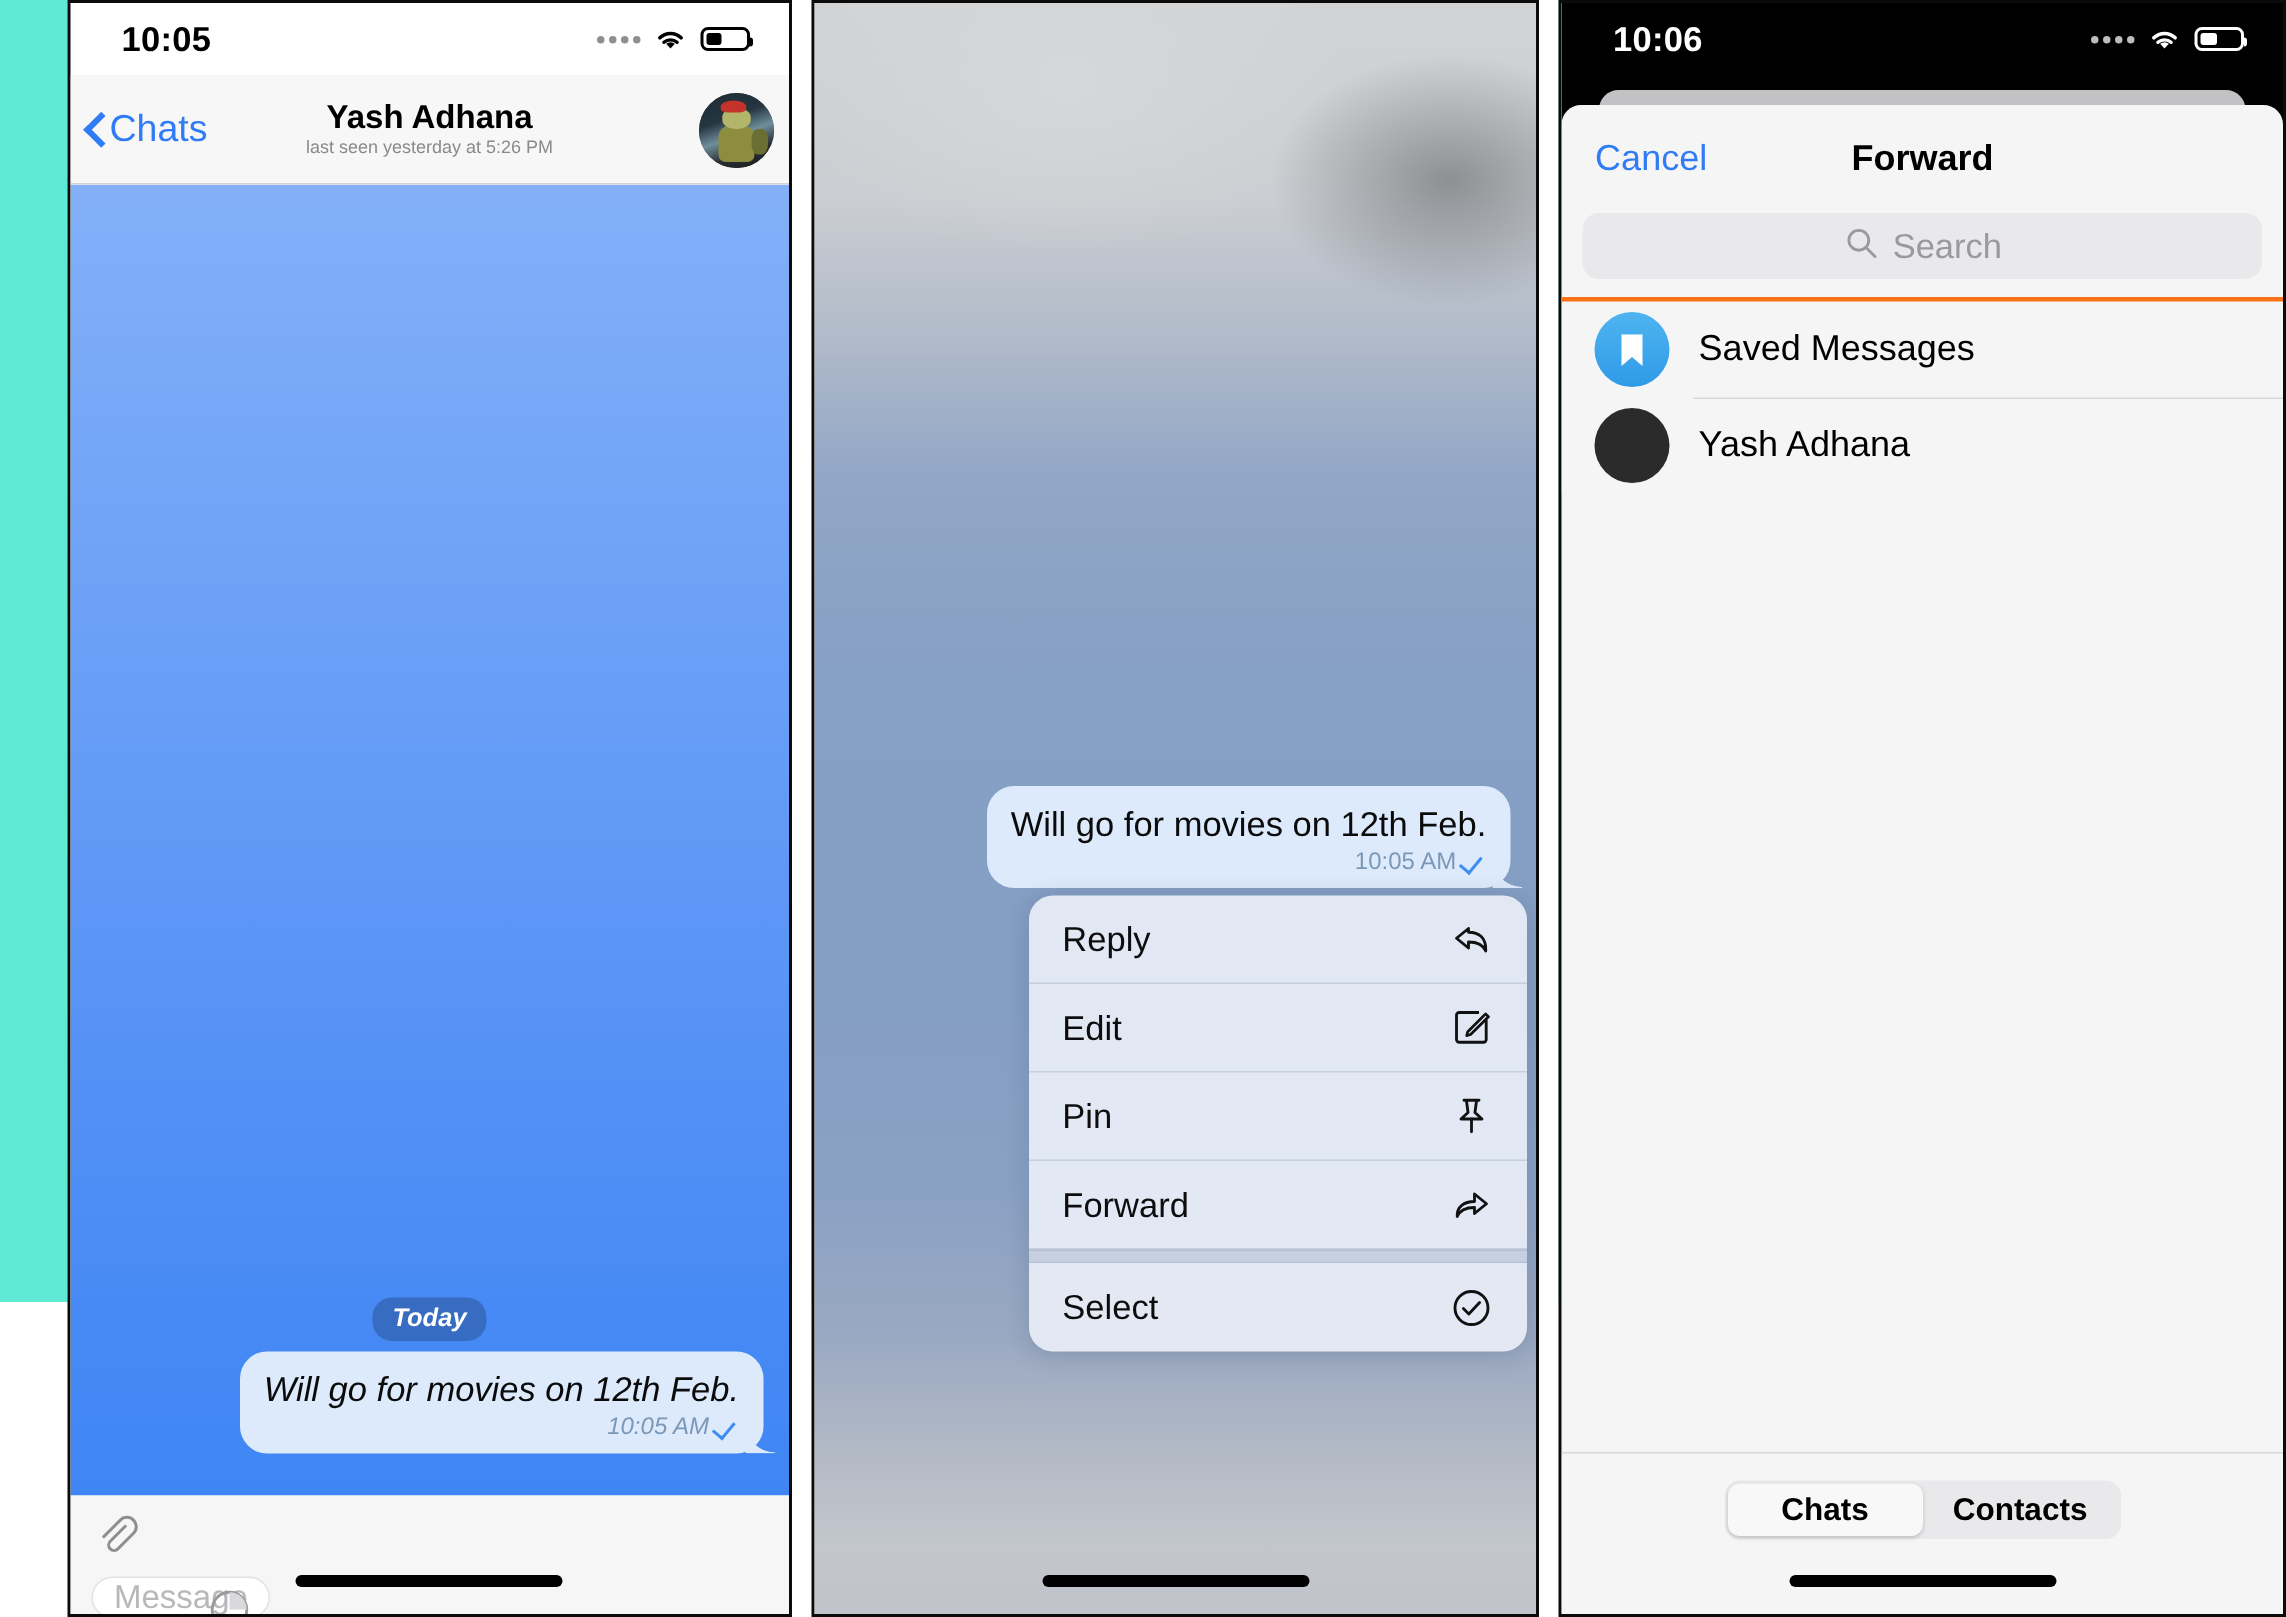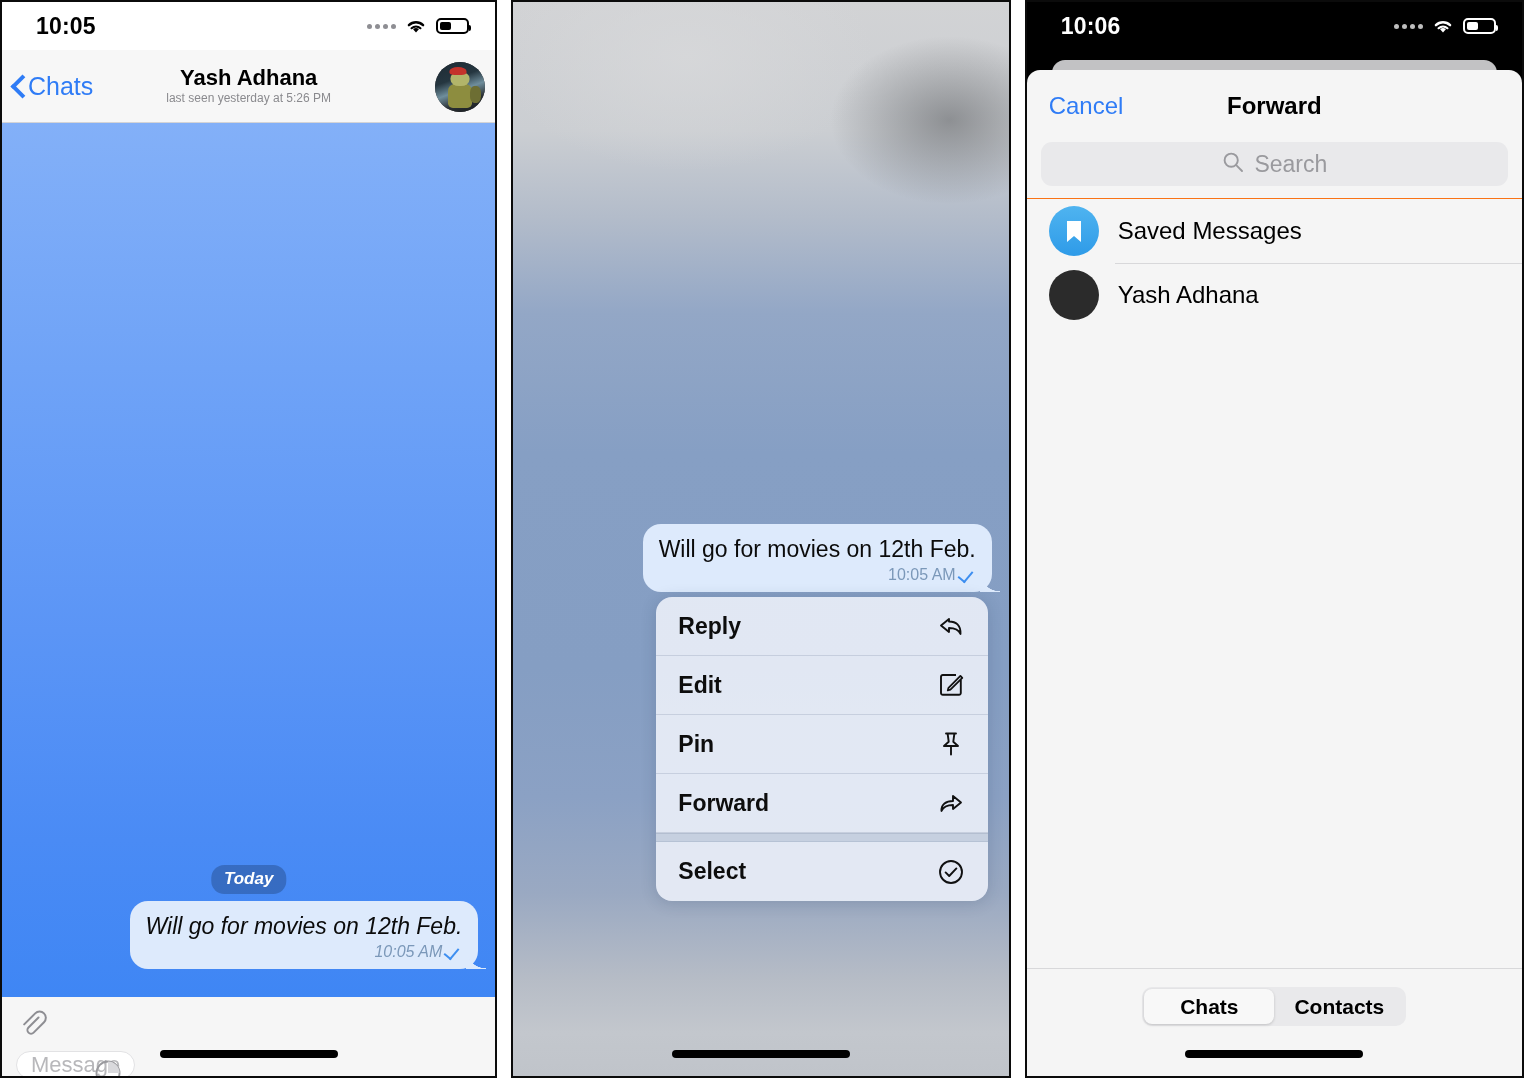--- a/index.html
+++ b/index.html
@@ -7,20 +7,21 @@
     width: 1524px; height: 1078px;
     background: #ffffff;
     font-family: "Liberation Sans", sans-serif;
     overflow: hidden;
   }
   .stage {
     position: relative;
     width: 1524px; height: 868px;
     display: flex;
     background: #5eead4;
+    padding-left: 45px;
   }
 
   
   .panel {
     position: relative;
     height: 1078px;
     overflow: hidden;
     border: 2px solid #0b0b0b;
     background: #fff;
   }
@@ -237,21 +238,20 @@
     background: rgba(233,238,247,0.92);
     box-shadow: 0 2px 16px rgba(30,50,80,0.18);
     z-index: 6;
   }
   .ctx-item {
     height: 59px;
     display: flex; align-items: center; justify-content: space-between;
     padding: 0 22px 0 22px;
     border-bottom: 1px solid rgba(130,145,170,0.28);
     position: relative;
-    font-weight: bold;
   }
   .ctx-item:last-child { border-bottom: none; }
   .ctx-label { font-size: 23px; color: #0d0d0d; }
   .ctx-item.danger .ctx-label { color: #f0483e; }
   .ctx-gap {
     height: 9px;
     background: rgba(175,188,208,0.55);
     border-top: 1px solid rgba(130,145,170,0.28);
     border-bottom: 1px solid rgba(130,145,170,0.22);
   }
@@ -283,21 +283,21 @@
     text-align: center;
     font-size: 24px; font-weight: bold; color: #000;
     pointer-events: none;
   }
   .p3-search-wrap { padding: 0 14px 12px; }
   .p3-search {
     height: 44px; background: #e9e9eb; border-radius: 11px;
     display: flex; align-items: center; justify-content: center; gap: 9px;
   }
   .p3-search-ph { font-size: 23px; color: #9a9a9e; }
-  .p3-list { border-top: 1px solid #f97316; background: #f5f5f5; }
+  .p3-list { border-top: 3px solid #f97316; background: #f5f5f5; }
   .p3-row {
     display: flex; align-items: center;
     height: 64px; padding-left: 22px;
     position: relative;
   }
   .p3-row + .p3-row::before {
     content: ""; position: absolute; left: 88px; right: 0; top: 0;
     height: 1px; background: #d8d8da;
   }
   .p3-avatar {

